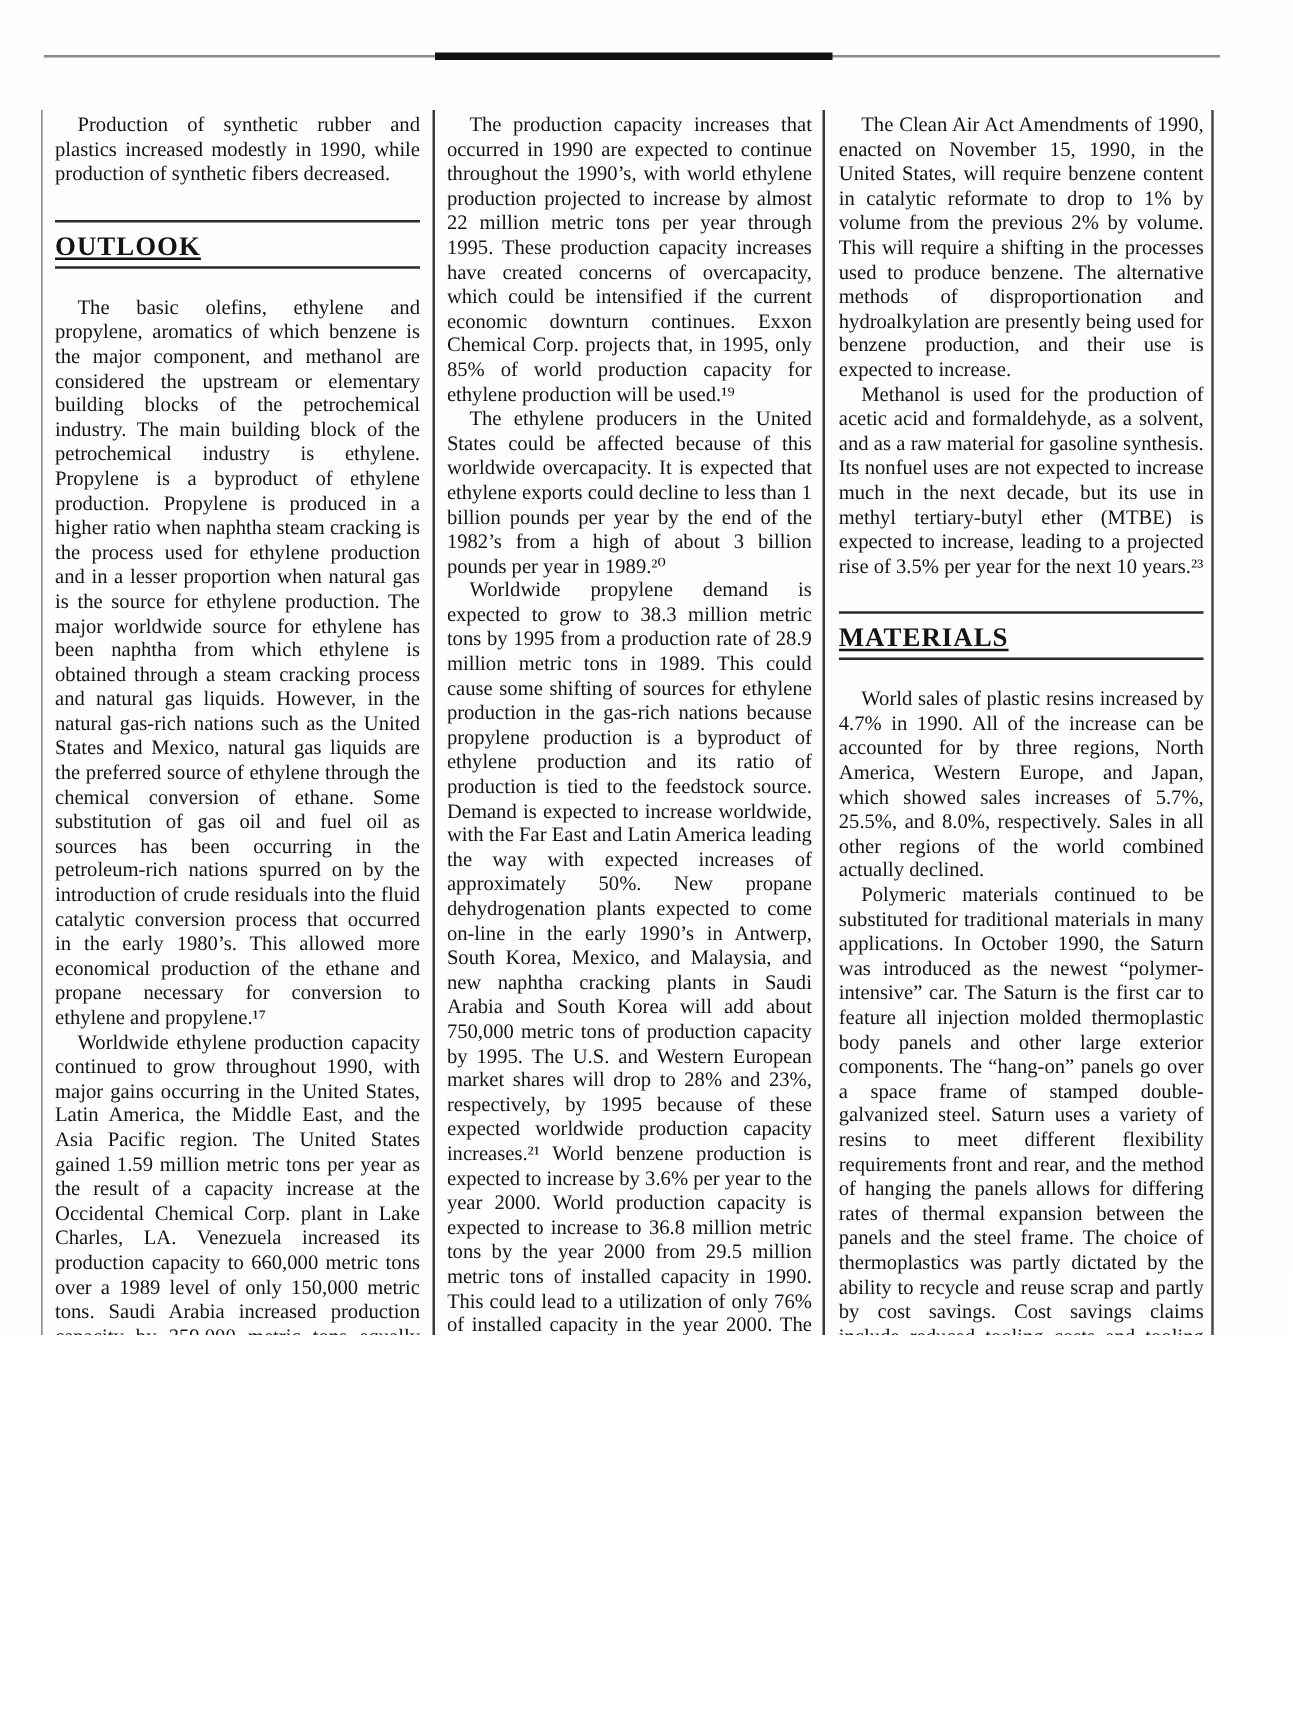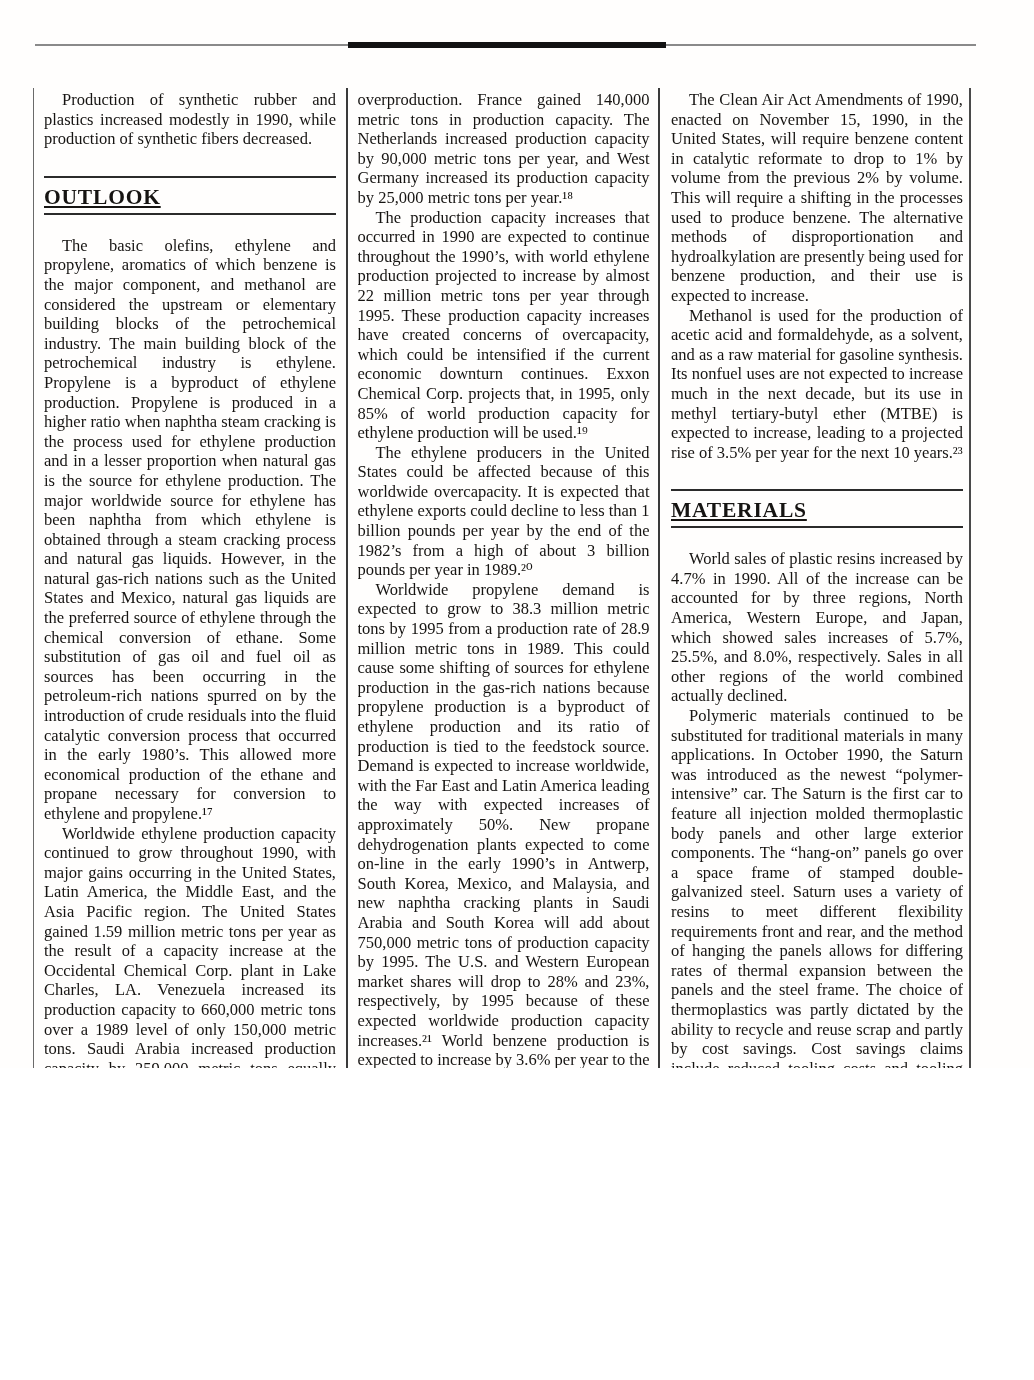--- a/index.html
+++ b/index.html
@@ -113,21 +113,20 @@
   <div class="vrule edge-right"></div>
 
   <div class="content">
     <div class="column">
         <p class="para indent">Production of synthetic rubber and plastics increased modestly in 1990, while production of synthetic fibers decreased.</p>
         <h2 class="col-heading">OUTLOOK</h2>
         <p class="para indent">The basic olefins, ethylene and propylene, aromatics of which benzene is the major component, and methanol are considered the upstream or elementary building blocks of the petrochemical industry. The main building block of the petrochemical industry is ethylene. Propylene is a byproduct of ethylene production. Propylene is produced in a higher ratio when naphtha steam cracking is the process used for ethylene production and in a lesser proportion when natural gas is the source for ethylene production. The major worldwide source for ethylene has been naphtha from which ethylene is obtained through a steam cracking process and natural gas liquids. However, in the natural gas-rich nations such as the United States and Mexico, natural gas liquids are the preferred source of ethylene through the chemical conversion of ethane. Some substitution of gas oil and fuel oil as sources has been occurring in the petroleum-rich nations spurred on by the introduction of crude residuals into the fluid catalytic conversion process that occurred in the early 1980’s. This allowed more economical production of the ethane and propane necessary for conversion to ethylene and propylene.¹⁷</p>
         <p class="para indent cont-end">Worldwide ethylene production capacity continued to grow throughout 1990, with major gains occurring in the United States, Latin America, the Middle East, and the Asia Pacific region. The United States gained 1.59 million metric tons per year as the result of a capacity increase at the Occidental Chemical Corp. plant in Lake Charles, LA. Venezuela increased its production capacity to 660,000 metric tons over a 1989 level of only 150,000 metric tons. Saudi Arabia increased production capacity by 359,000 metric tons equally spread over its three major petrochemical plants. The Asia Pacific region increase occurred only in Japan with a production capacity gain of 553,000 metric tons occurring at five of its petrochemical plants. Eastern Europe production capacity increased in Czechoslovakia at the Zavody CSSP plant, which reported an increase of 370,000 metric tons. Even Western Europe showed a production capacity increase in 1990 despite the significant downpricing that occurred in the 1980’s because of ethylene</p>
       </div>
     <div class="column">
-        <p class="para">overproduction. France gained 140,000 metric tons in production capacity. The Netherlands increased production capacity by 90,000 metric tons per year, and West Germany increased its production capacity by 25,000 metric tons per year.¹⁸</p>
         <p class="para indent">The production capacity increases that occurred in 1990 are expected to continue throughout the 1990’s, with world ethylene production projected to increase by almost 22 million metric tons per year through 1995. These production capacity increases have created concerns of overcapacity, which could be intensified if the current economic downturn continues. Exxon Chemical Corp. projects that, in 1995, only 85% of world production capacity for ethylene production will be used.¹⁹</p>
         <p class="para indent">The ethylene producers in the United States could be affected because of this worldwide overcapacity. It is expected that ethylene exports could decline to less than 1 billion pounds per year by the end of the 1982’s from a high of about 3 billion pounds per year in 1989.²⁰</p>
         <p class="para indent cont-end">Worldwide propylene demand is expected to grow to 38.3 million metric tons by 1995 from a production rate of 28.9 million metric tons in 1989. This could cause some shifting of sources for ethylene production in the gas-rich nations because propylene production is a byproduct of ethylene production and its ratio of production is tied to the feedstock source. Demand is expected to increase worldwide, with the Far East and Latin America leading the way with expected increases of approximately 50%. New propane dehydrogenation plants expected to come on-line in the early 1990’s in Antwerp, South Korea, Mexico, and Malaysia, and new naphtha cracking plants in Saudi Arabia and South Korea will add about 750,000 metric tons of production capacity by 1995. The U.S. and Western European market shares will drop to 28% and 23%, respectively, by 1995 because of these expected worldwide production capacity increases.²¹ World benzene production is expected to increase by 3.6% per year to the year 2000. World production capacity is expected to increase to 36.8 million metric tons by the year 2000 from 29.5 million metric tons of installed capacity in 1990. This could lead to a utilization of only 76% of installed capacity in the year 2000. The United States and Western Europe are leading the way in this production capacity increase. Benzene is produced as one of the products in the catalytic reforming process used to reform naphtha into high octane gasoline. World benzene pro-</p>
       </div>
     <div class="column">
         <p class="para indent">The Clean Air Act Amendments of 1990, enacted on November 15, 1990, in the United States, will require benzene content in catalytic reformate to drop to 1% by volume from the previous 2% by volume. This will require a shifting in the processes used to produce benzene. The alternative methods of disproportionation and hydroalkylation are presently being used for benzene production, and their use is expected to increase.</p>
         <p class="para indent">Methanol is used for the production of acetic acid and formaldehyde, as a solvent, and as a raw material for gasoline synthesis. Its nonfuel uses are not expected to increase much in the next decade, but its use in methyl tertiary-butyl ether (MTBE) is expected to increase, leading to a projected rise of 3.5% per year for the next 10 years.²³</p>
         <h2 class="col-heading">MATERIALS</h2>
         <p class="para indent">World sales of plastic resins increased by 4.7% in 1990. All of the increase can be accounted for by three regions, North America, Western Europe, and Japan, which showed sales increases of 5.7%, 25.5%, and 8.0%, respectively. Sales in all other regions of the world combined actually declined.</p>
         <p class="para indent">Polymeric materials continued to be substituted for traditional materials in many applications. In October 1990, the Saturn was introduced as the newest “polymer-intensive” car. The Saturn is the first car to feature all injection molded thermoplastic body panels and other large exterior components. The “hang-on” panels go over a space frame of stamped double-galvanized steel. Saturn uses a variety of resins to meet different flexibility requirements front and rear, and the method of hanging the panels allows for differing rates of thermal expansion between the panels and the steel frame. The choice of thermoplastics was partly dictated by the ability to recycle and reuse scrap and partly by cost savings. Cost savings claims include reduced tooling costs and tooling lead time, improved surface finish, easier styling changes, and weight savings over that of steel.</p>

